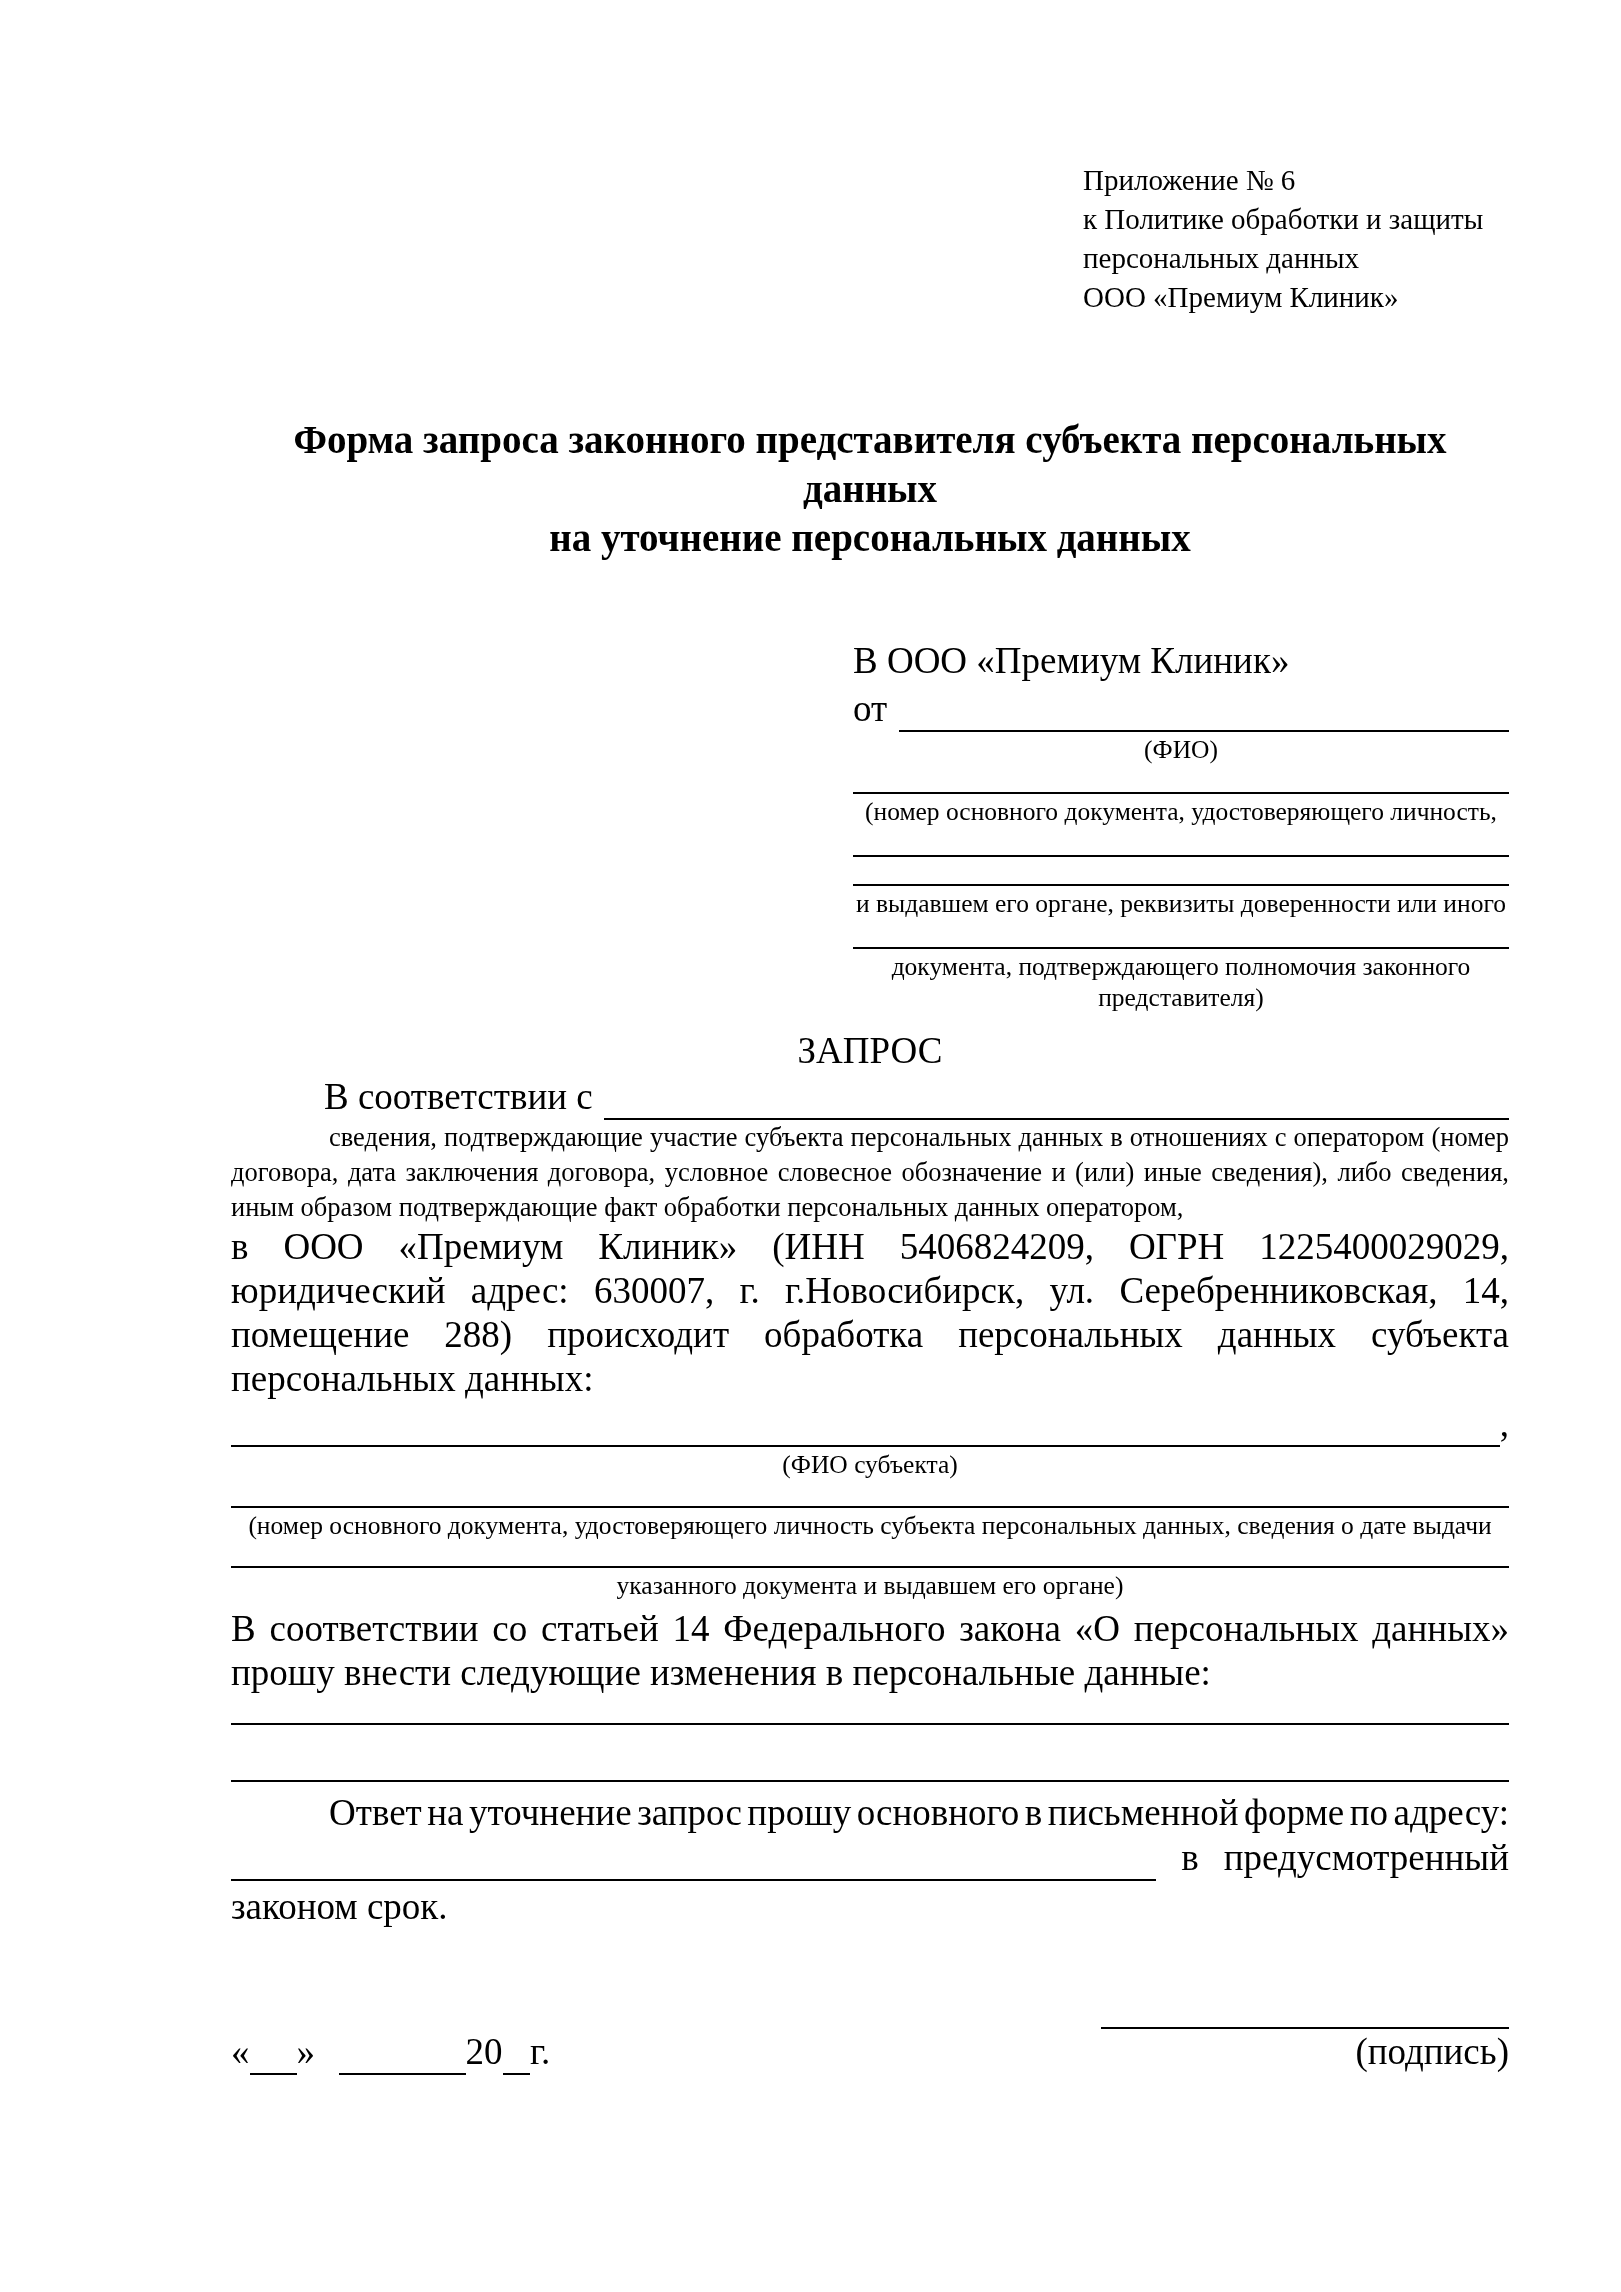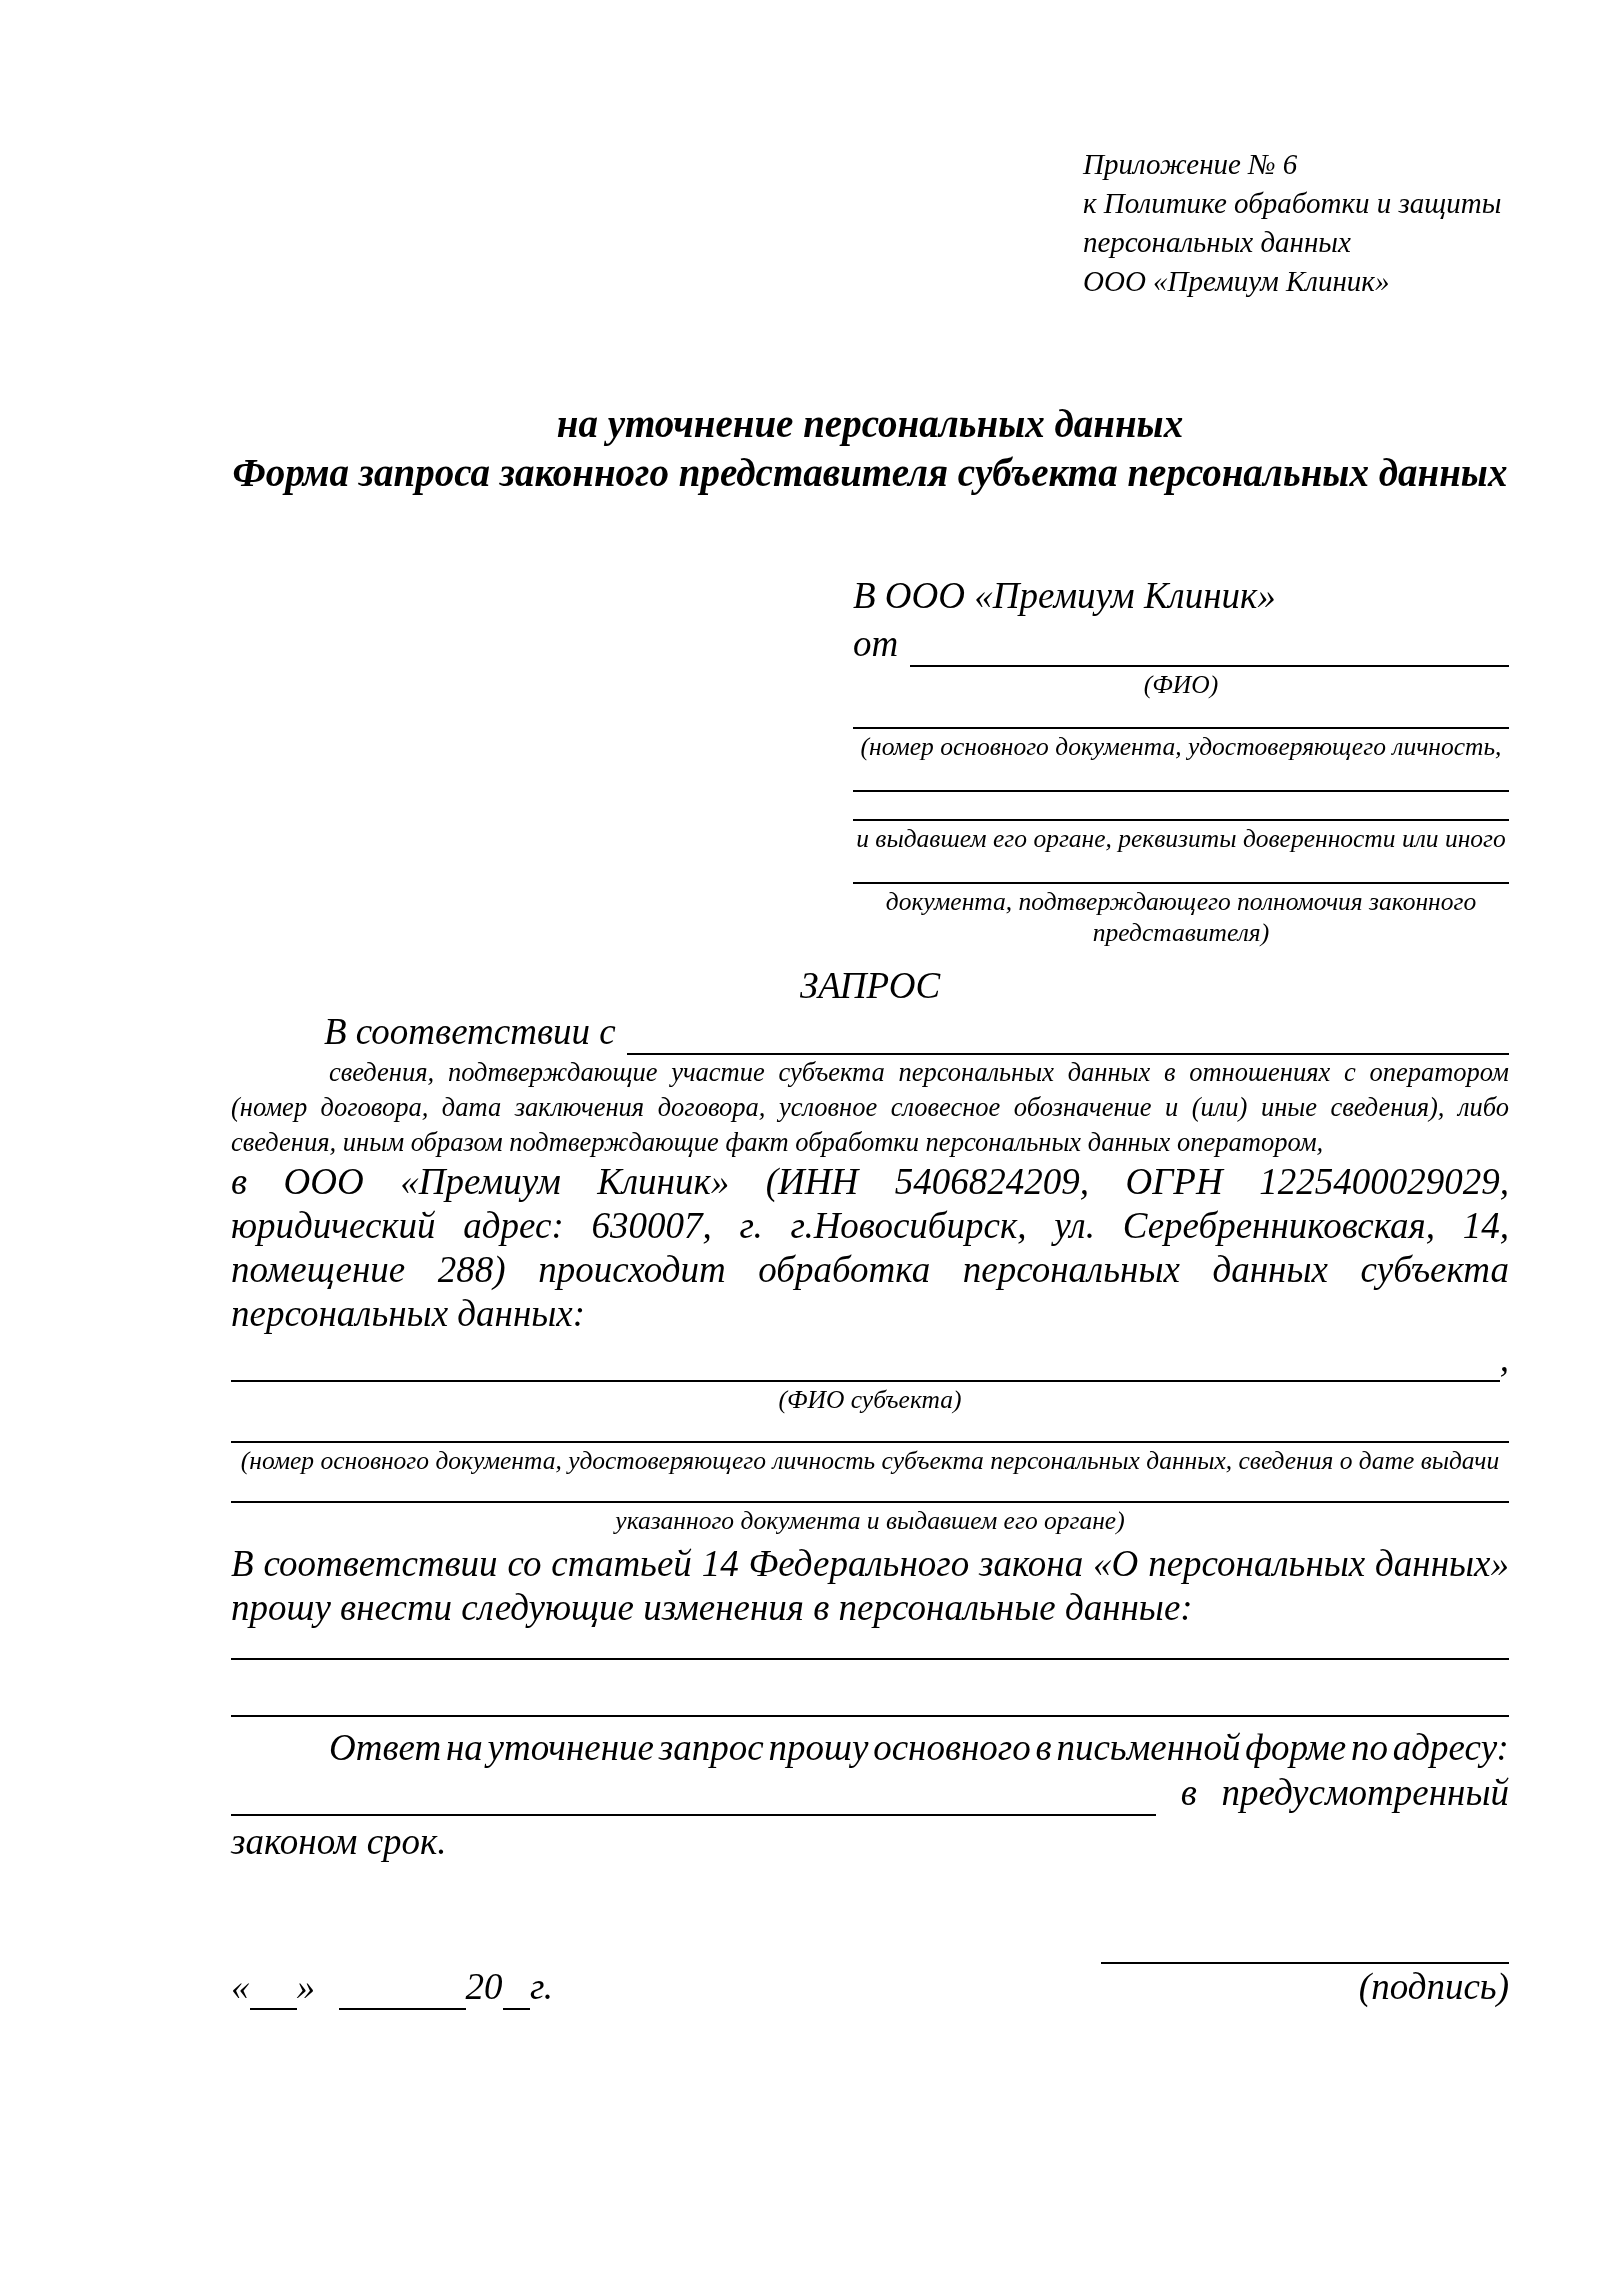--- a/index.html
+++ b/index.html
@@ -6,23 +6,22 @@
   html, body { background: #ffffff; }
   body {
     font-family: "Liberation Serif", "DejaVu Serif", serif;
     color: #000000;
   }
   .page {
     position: relative;
     width: 1621px;
     height: 2293px;
     background: #ffffff;
-    padding: 0 112px 0 231px;
+    padding: 16px 112px 0 231px;
     overflow: hidden;
-    font-style: italic;
   }
   
   .doc-header {
     margin-top: 145px;
     margin-left: 852px;
     font-size: 29px;
     line-height: 39px;
   }
   
   .title {
@@ -140,22 +139,22 @@
 <div class="page">
 
   <div class="doc-header">
     <div>Приложение № 6</div>
     <div>к Политике обработки и защиты</div>
     <div>персональных данных</div>
     <div>ООО «Премиум Клиник»</div>
   </div>
 
   <div class="title">
+    <div>Форма запроса законного представителя субъекта персональных данных</div>
     <div>на уточнение персональных данных</div>
-    <div>Форма запроса законного представителя субъекта персональных данных</div>
   </div>
 
   <div class="addressee">
     <div>В ООО «Премиум Клиник»</div>
     <div class="row from-row">
       <span class="label">от</span>
       <span class="blank fill"></span>
     </div>
     <div class="caption">(ФИО)</div>
 

